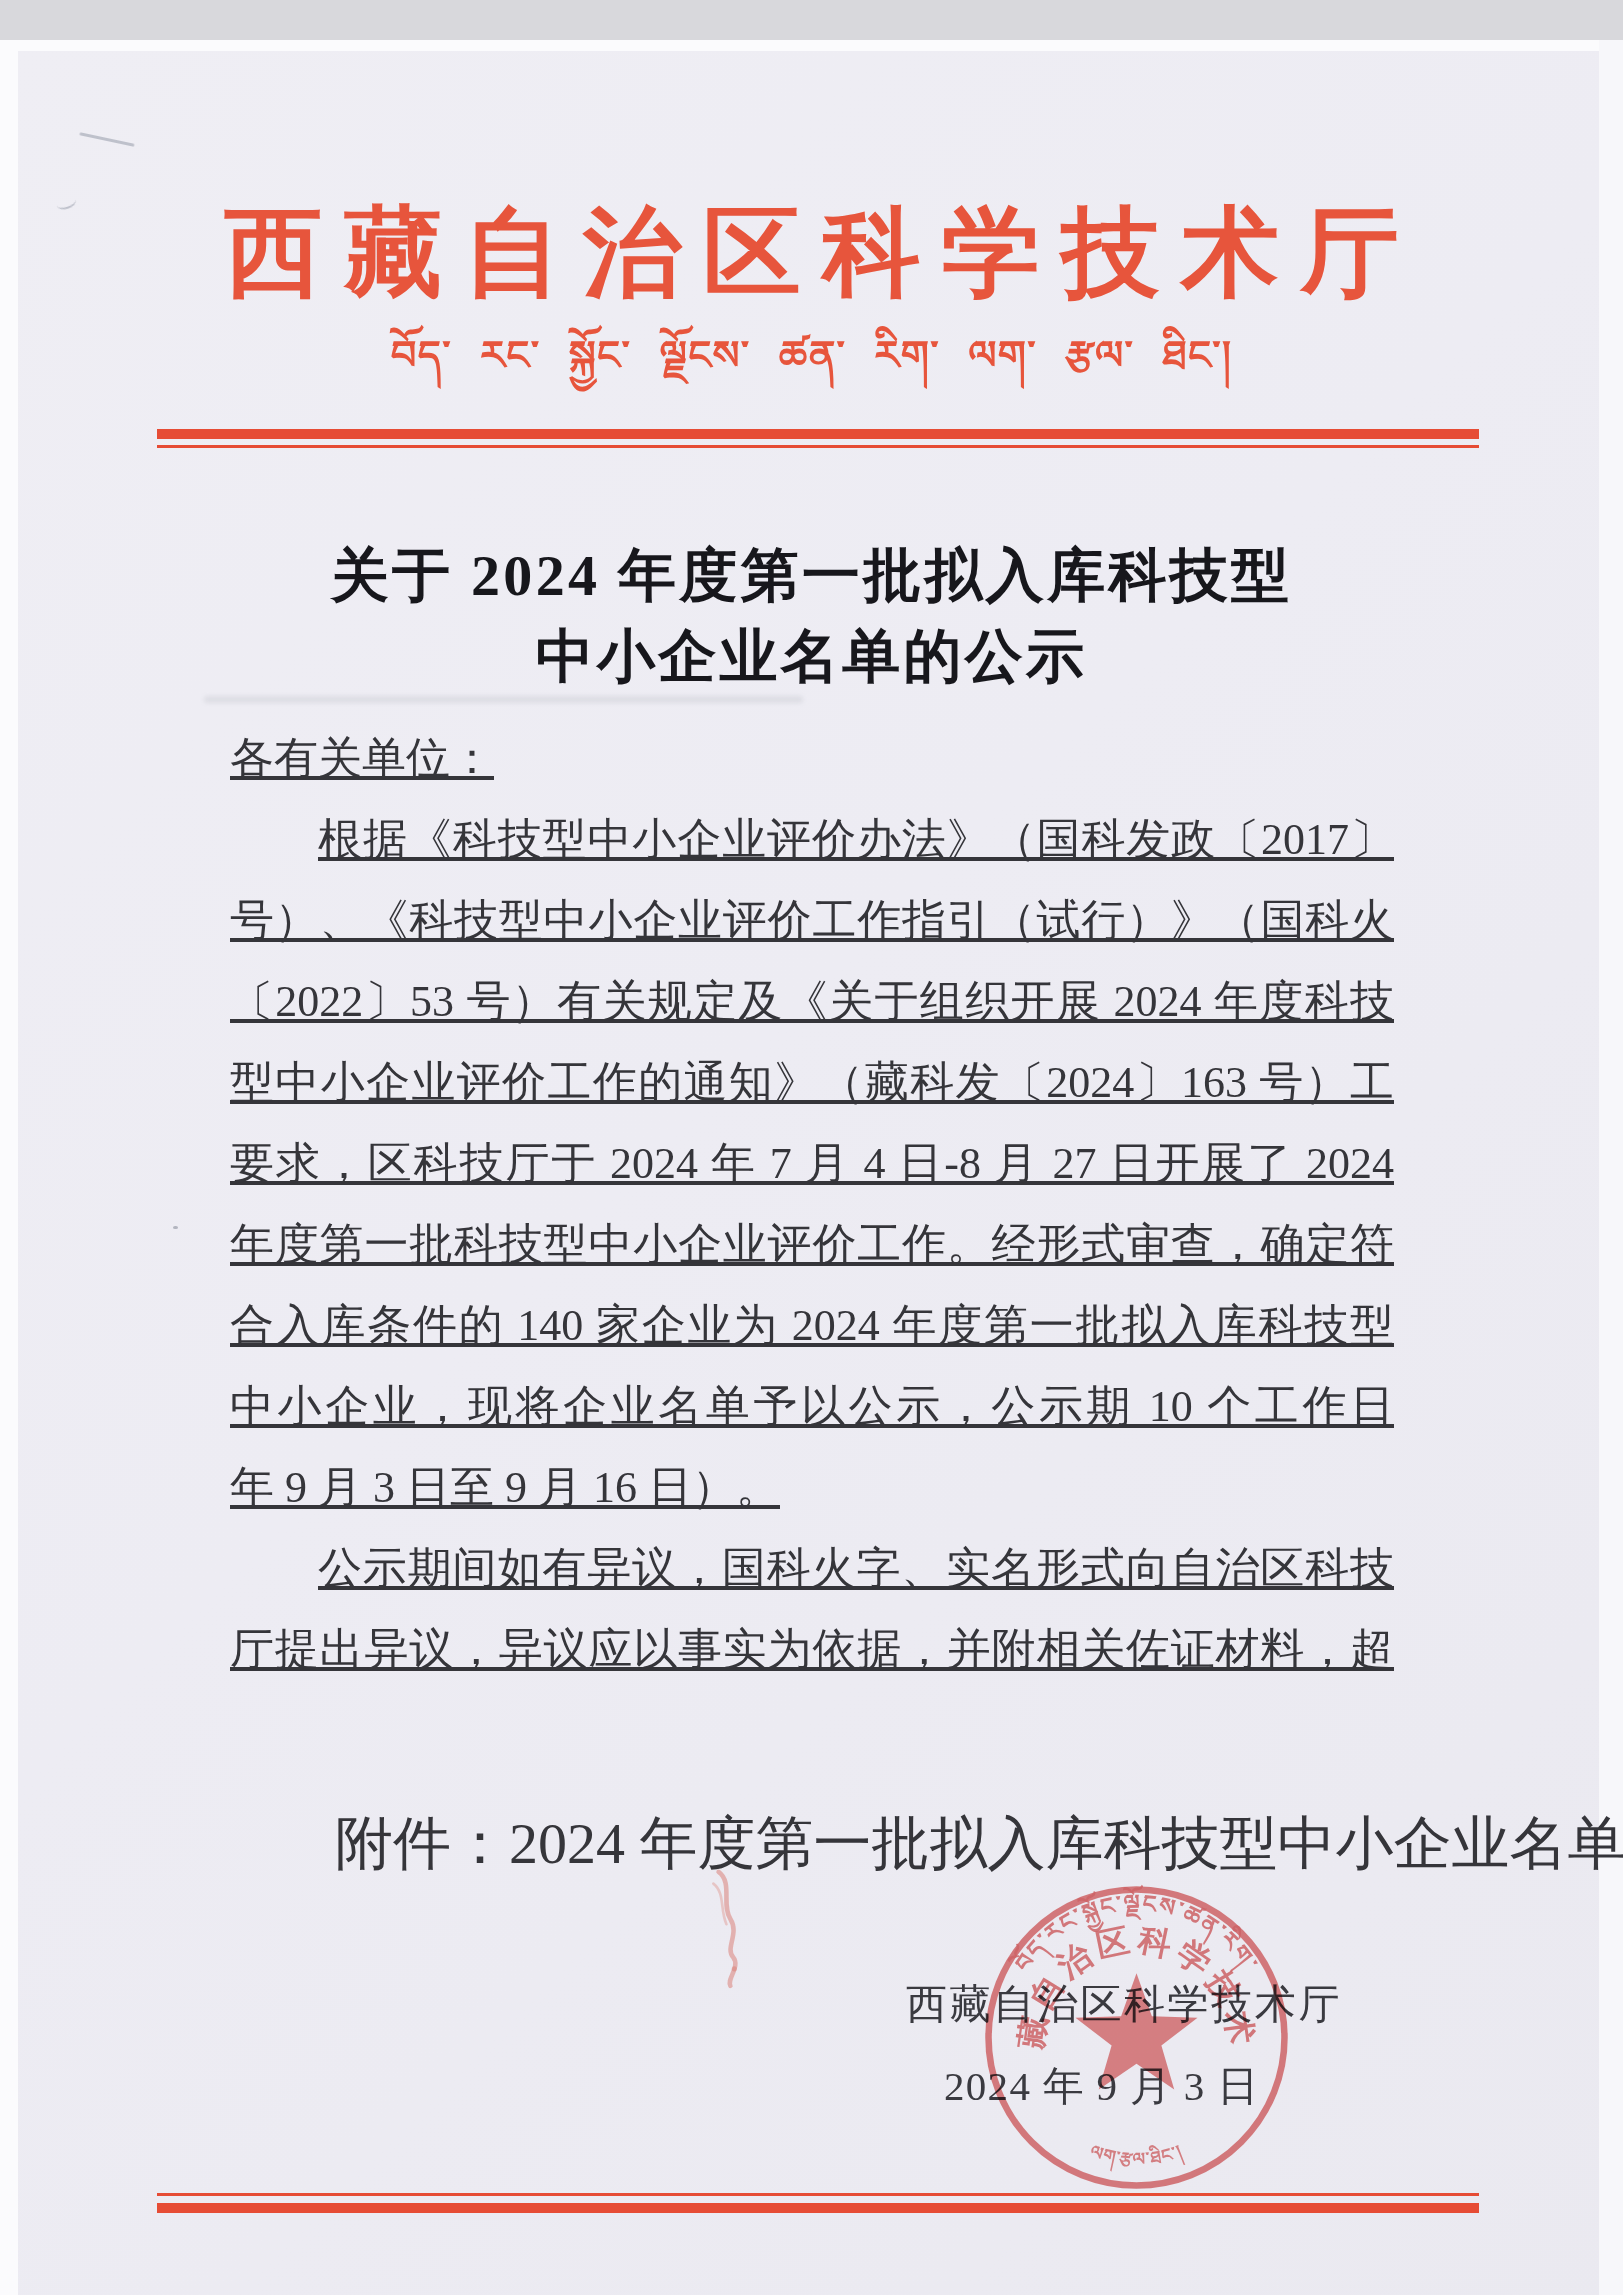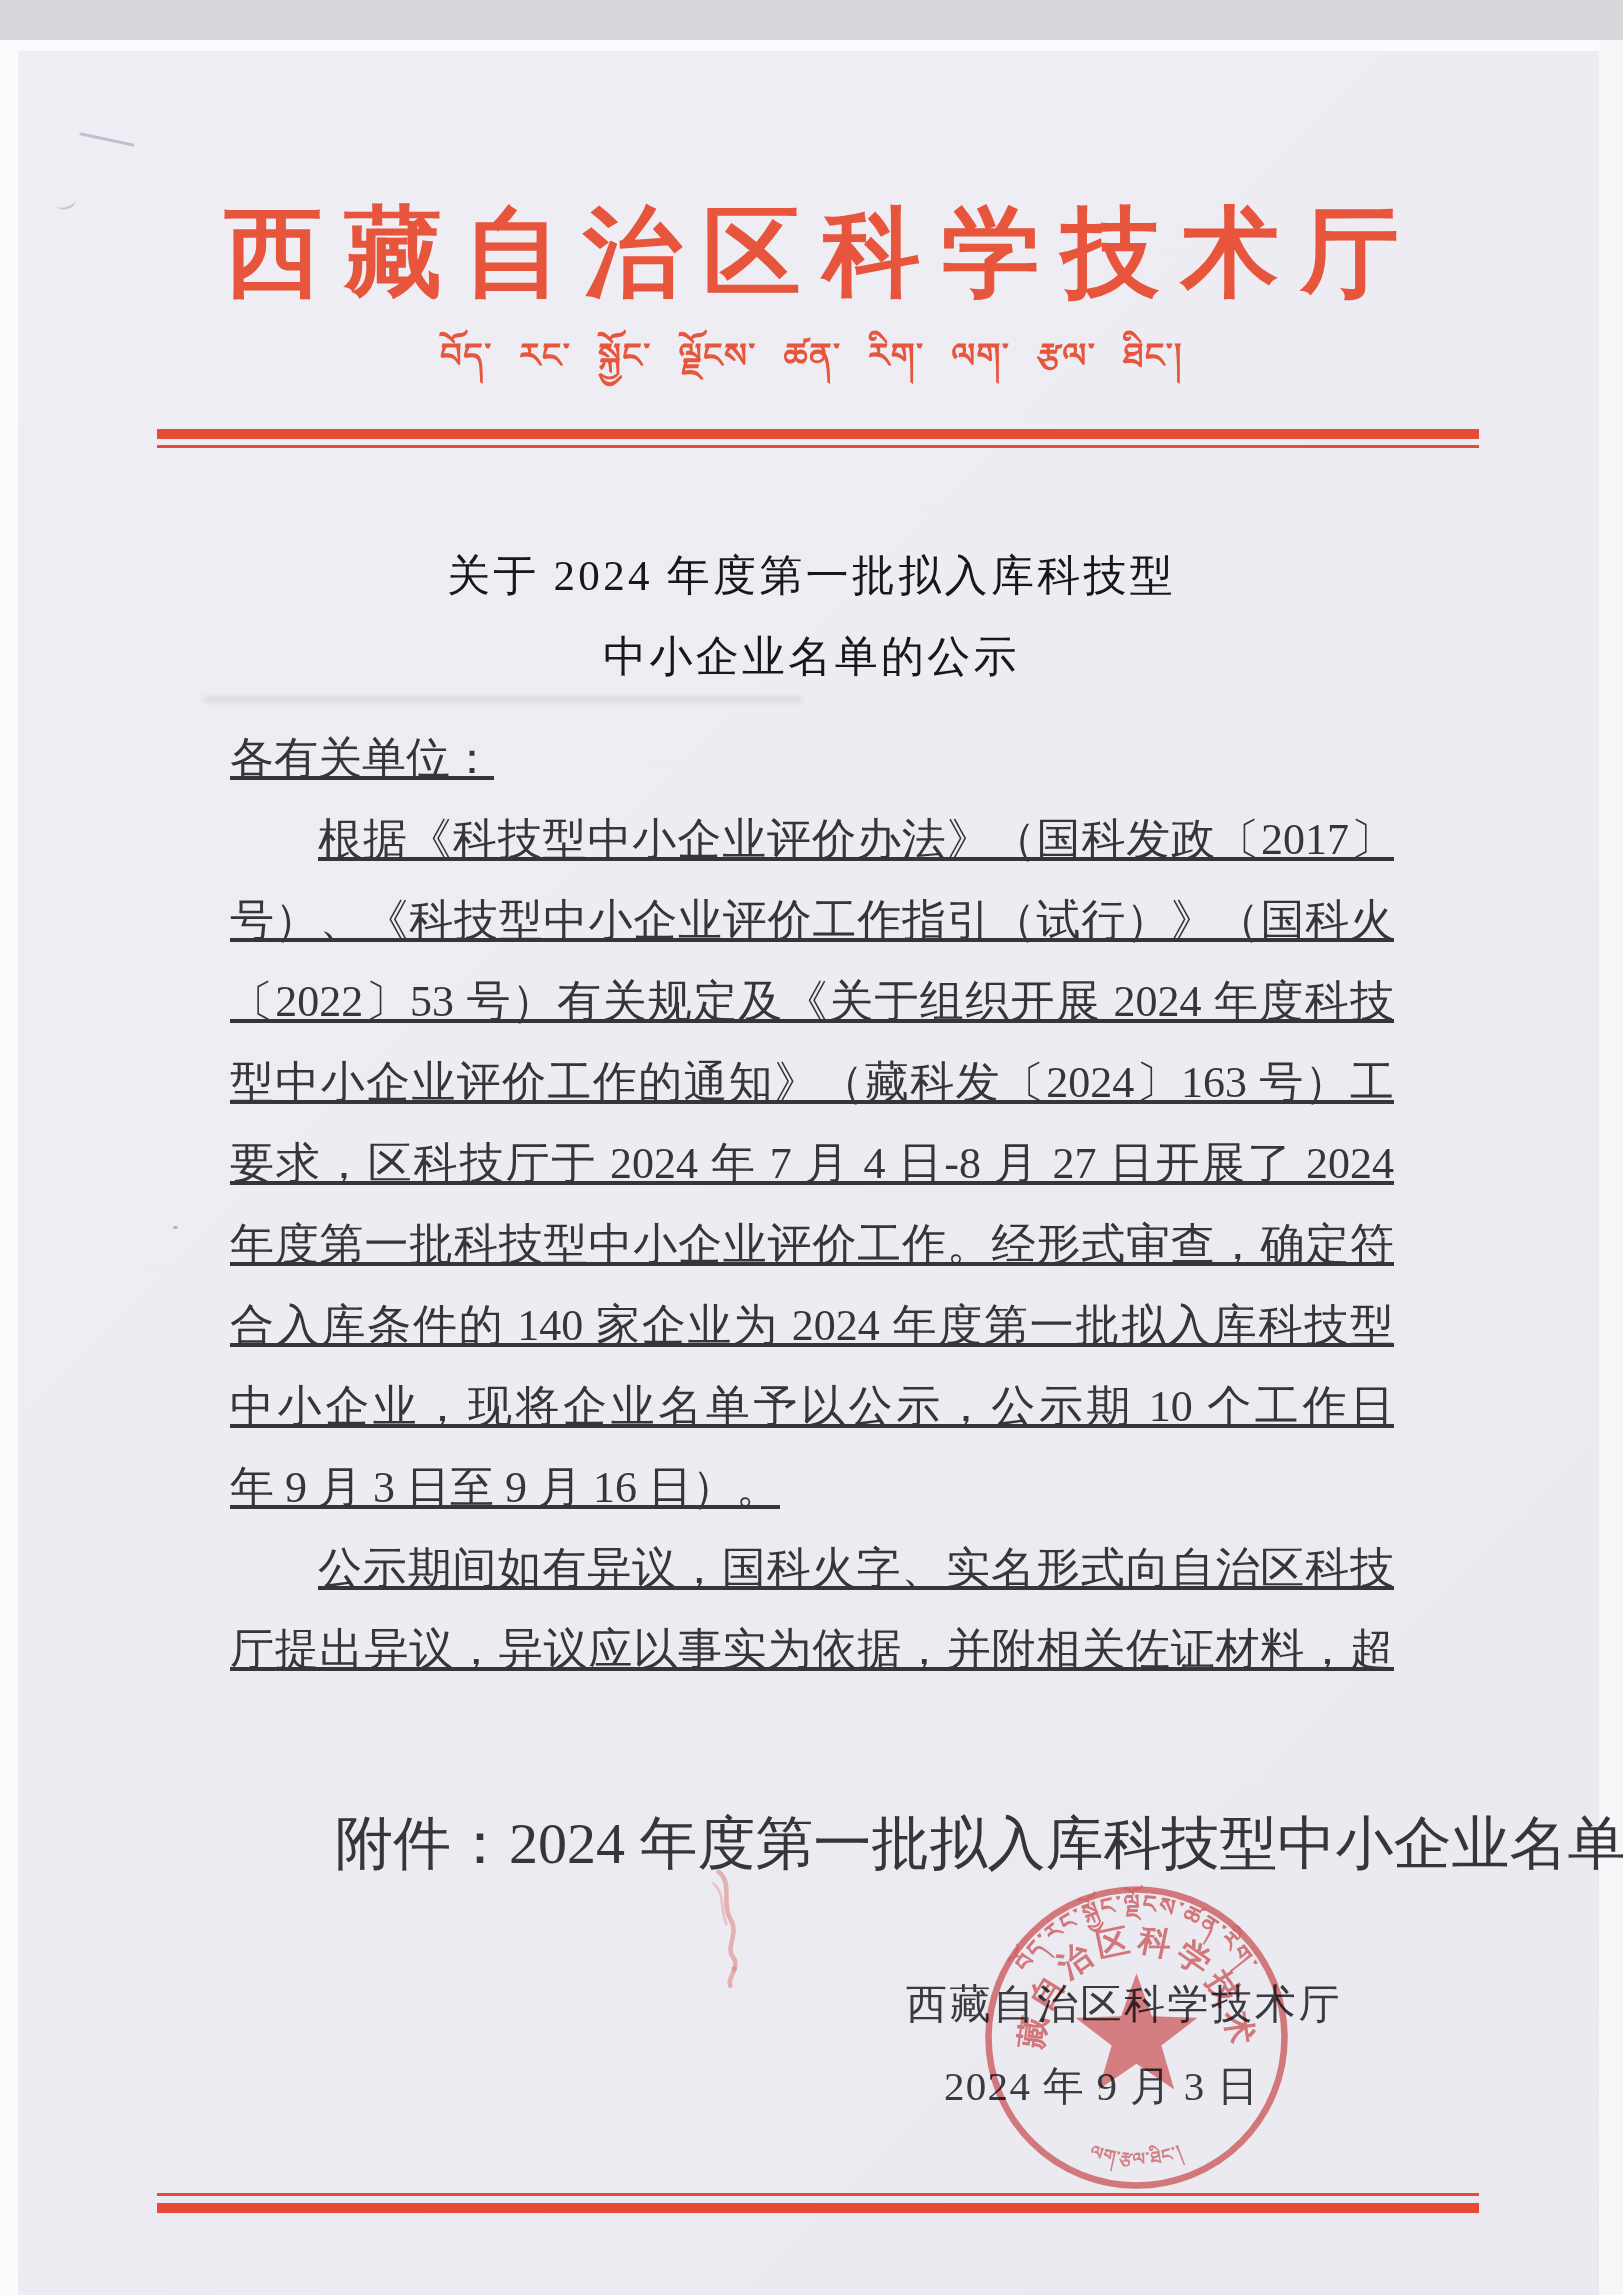--- a/index.html
+++ b/index.html
@@ -19,33 +19,33 @@
 
   
   .org-cn {
     position:absolute; top:156px; left:0; width:100%;
     text-align:center; font-size:98px; line-height:115px;
     font-weight:bold; letter-spacing:21.6px; text-indent:21.6px;
     color:#e7553c;
   }
   .org-bo {
     position:absolute; top:270px; left:0; width:100%;
-    text-align:center; font-size:34px; line-height:92px;
+    text-align:center; font-size:40px; line-height:92px;
     color:#e7553c; letter-spacing:1.3px; word-spacing:17px; font-weight:bold;
   }
   .rule { position:absolute; left:157px; width:1322px; background:#e64c35; }
   .rule-top-thick { top:389px; height:9.8px; }
   .rule-top-thin  { top:405px; height:3.3px; }
   .rule-bot-thin  { top:2153px; height:2.6px; }
   .rule-bot-thick { top:2163px; height:9.8px; }
 
   
   .title-block {
     position:absolute; top:495px; left:0; width:100%; text-align:center;
-    color:#17171c; font-weight:normal; font-size:43px; letter-spacing:3.3px;
+    color:#17171c; font-weight:bold; font-size:58px; letter-spacing:3.3px;
   }
   .title-block .t-line { line-height:81px; }
 
   
   .body-block {
     position:absolute; top:678px; left:230px; width:1164px;
     color:#35353a; font-size:44px;
   }
   .line { height:81px; line-height:81px; white-space:nowrap;text-decoration:underline; }
   .fill { text-align:justify; text-align-last:justify; white-space:normal; overflow:hidden; }

